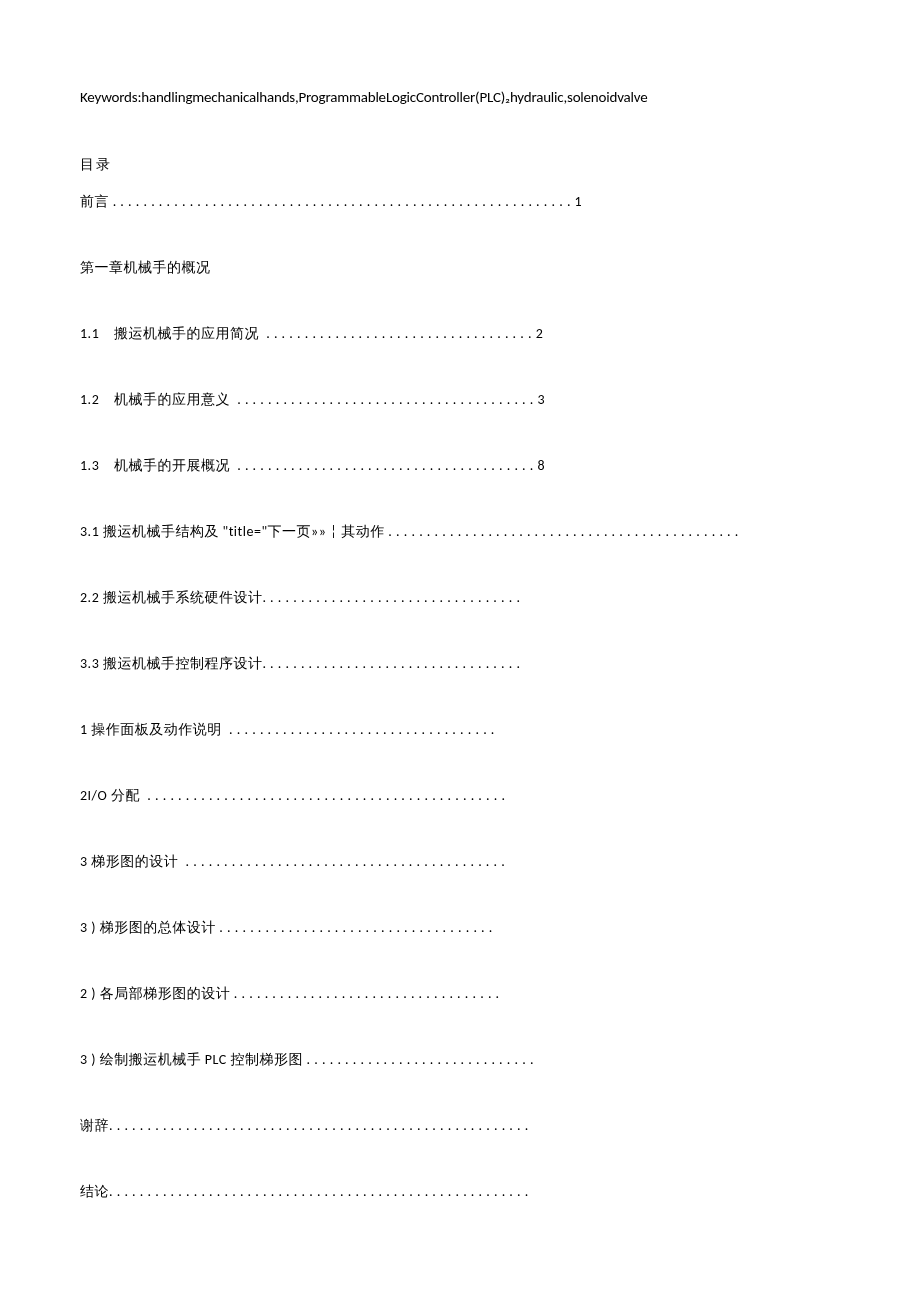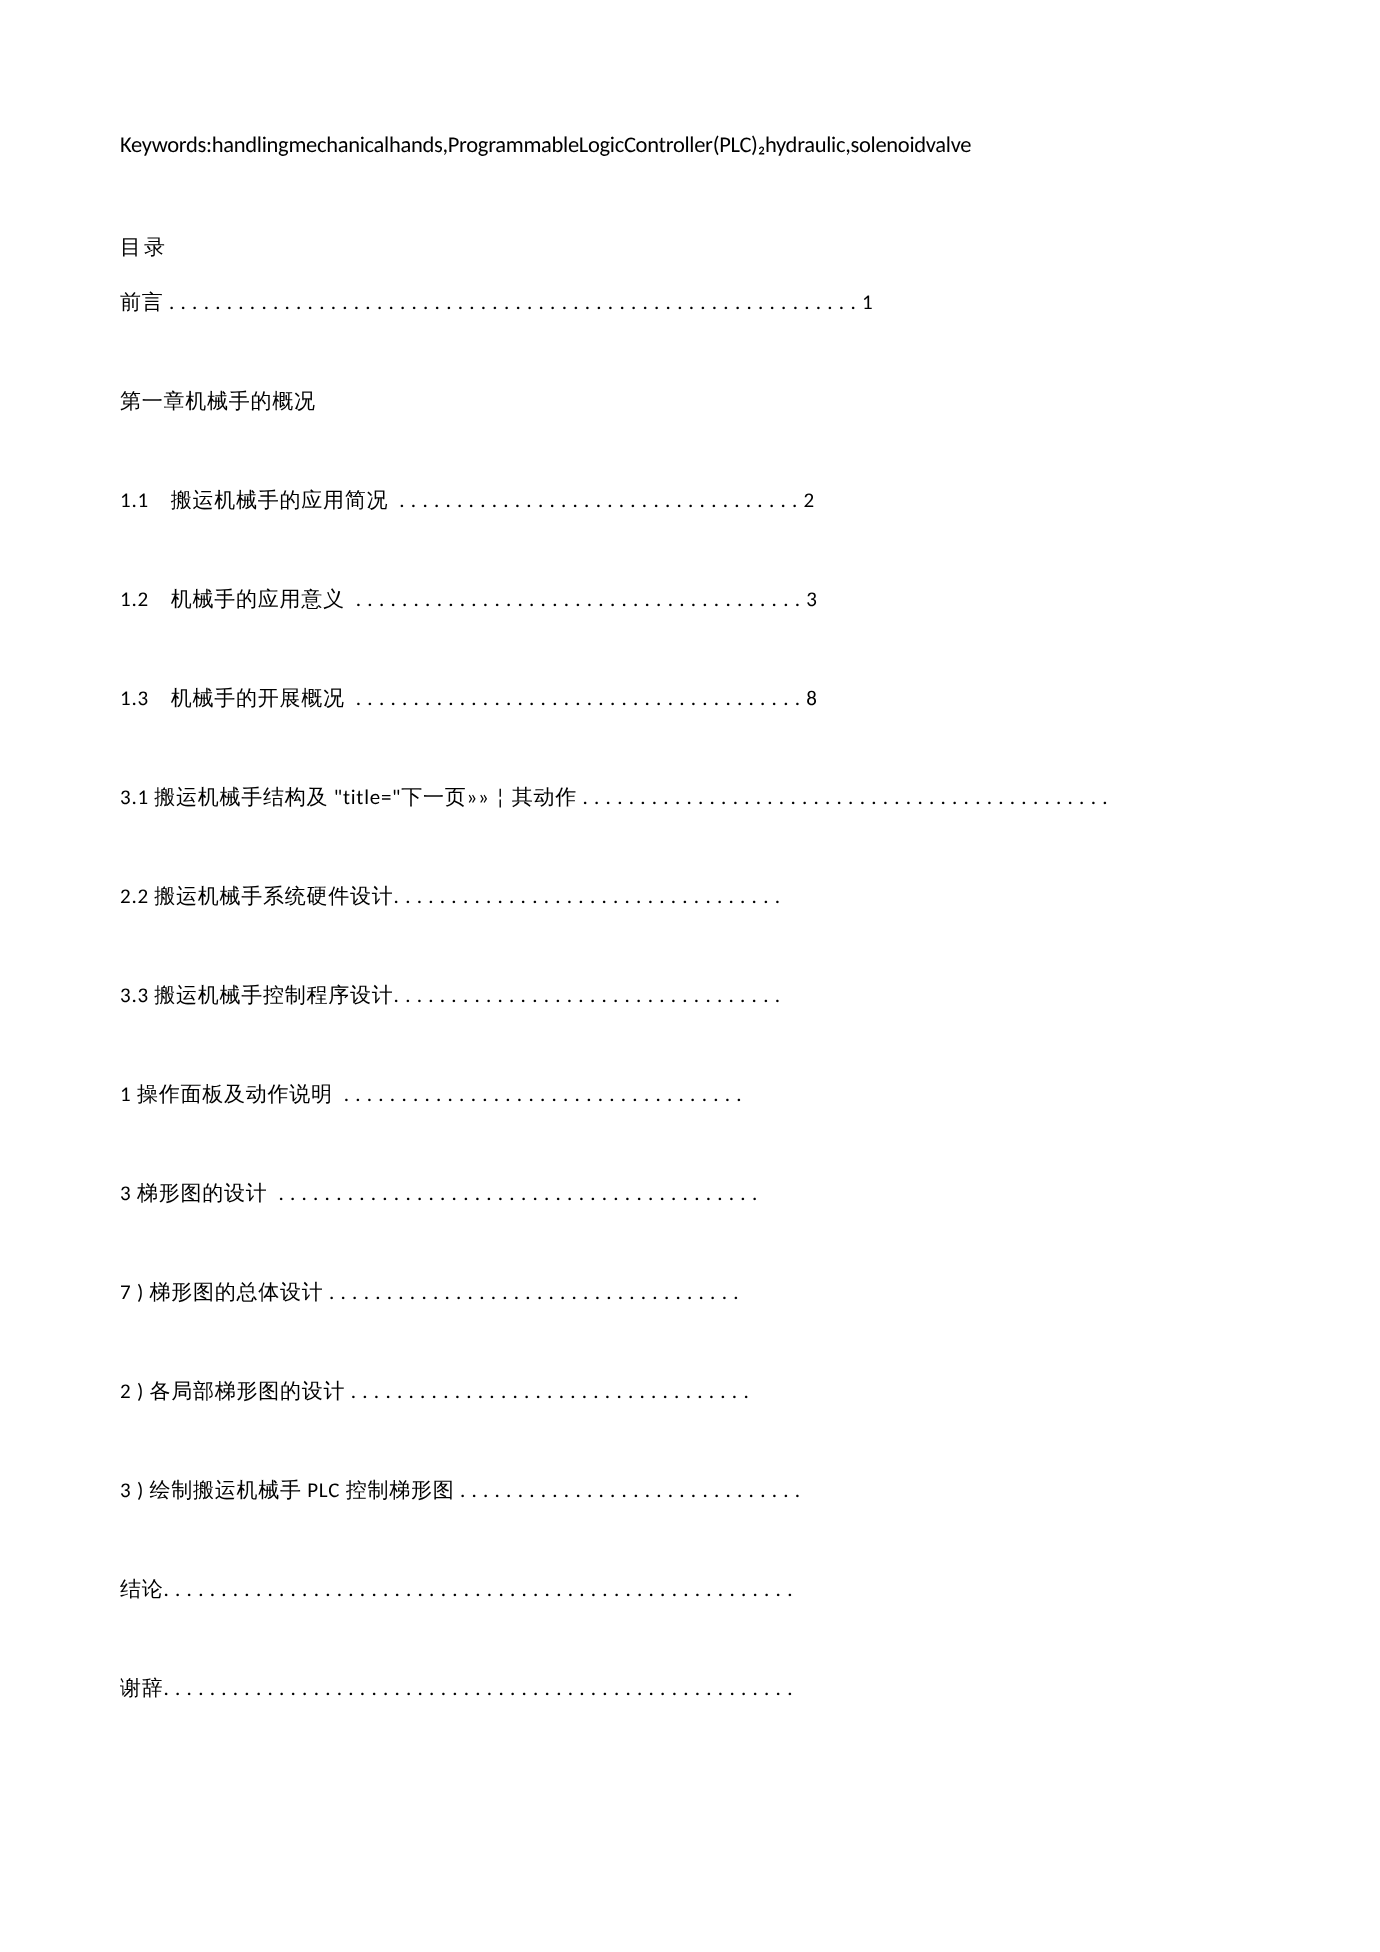--- a/index.html
+++ b/index.html
@@ -41,20 +41,21 @@
 
   <div class="line cjk">前言 . . . . . . . . . . . . . . . . . . . . . . . . . . . . . . . . . . . . . . . . . . . . . . . . . . . . . . . . . . . . 1</div>
   <div class="line cjk">第一章机械手的概况</div>
   <div class="line cjk">1.1    搬运机械手的应用简况  . . . . . . . . . . . . . . . . . . . . . . . . . . . . . . . . . . . 2</div>
   <div class="line cjk">1.2    机械手的应用意义  . . . . . . . . . . . . . . . . . . . . . . . . . . . . . . . . . . . . . . . 3</div>
   <div class="line cjk">1.3    机械手的开展概况  . . . . . . . . . . . . . . . . . . . . . . . . . . . . . . . . . . . . . . . 8</div>
   <div class="line cjk">3.1 搬运机械手结构及 "title="下一页»» ¦ 其动作 . . . . . . . . . . . . . . . . . . . . . . . . . . . . . . . . . . . . . . . . . . . . . .</div>
   <div class="line cjk">2.2 搬运机械手系统硬件设计. . . . . . . . . . . . . . . . . . . . . . . . . . . . . . . . . .</div>
   <div class="line cjk">3.3 搬运机械手控制程序设计. . . . . . . . . . . . . . . . . . . . . . . . . . . . . . . . . .</div>
   <div class="line cjk">1 操作面板及动作说明  . . . . . . . . . . . . . . . . . . . . . . . . . . . . . . . . . . .</div>
+  <div class="line cjk">2I/O 分配  . . . . . . . . . . . . . . . . . . . . . . . . . . . . . . . . . . . . . . . . . . . . . . .</div>
   <div class="line cjk">3 梯形图的设计  . . . . . . . . . . . . . . . . . . . . . . . . . . . . . . . . . . . . . . . . . .</div>
-  <div class="line cjk">7 ) 梯形图的总体设计 . . . . . . . . . . . . . . . . . . . . . . . . . . . . . . . . . . . .</div>
+  <div class="line cjk">3 ) 梯形图的总体设计 . . . . . . . . . . . . . . . . . . . . . . . . . . . . . . . . . . . .</div>
   <div class="line cjk">2 ) 各局部梯形图的设计 . . . . . . . . . . . . . . . . . . . . . . . . . . . . . . . . . . .</div>
   <div class="line cjk">3 ) 绘制搬运机械手 PLC 控制梯形图 . . . . . . . . . . . . . . . . . . . . . . . . . . . . . .</div>
+  <div class="line cjk">谢辞. . . . . . . . . . . . . . . . . . . . . . . . . . . . . . . . . . . . . . . . . . . . . . . . . . . . . . .</div>
   <div class="line cjk">结论. . . . . . . . . . . . . . . . . . . . . . . . . . . . . . . . . . . . . . . . . . . . . . . . . . . . . . .</div>
-  <div class="line cjk">谢辞. . . . . . . . . . . . . . . . . . . . . . . . . . . . . . . . . . . . . . . . . . . . . . . . . . . . . . .</div>
 
 </div>
 
 </body></html>

